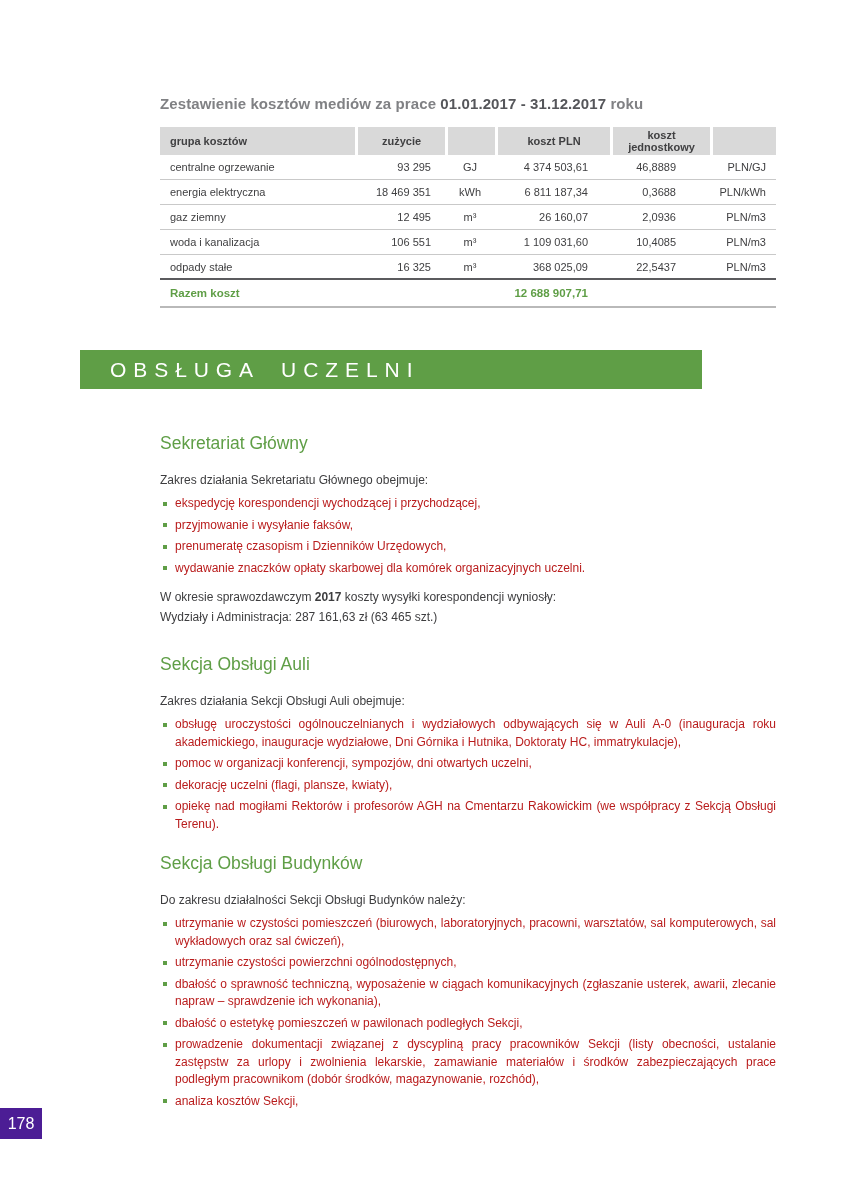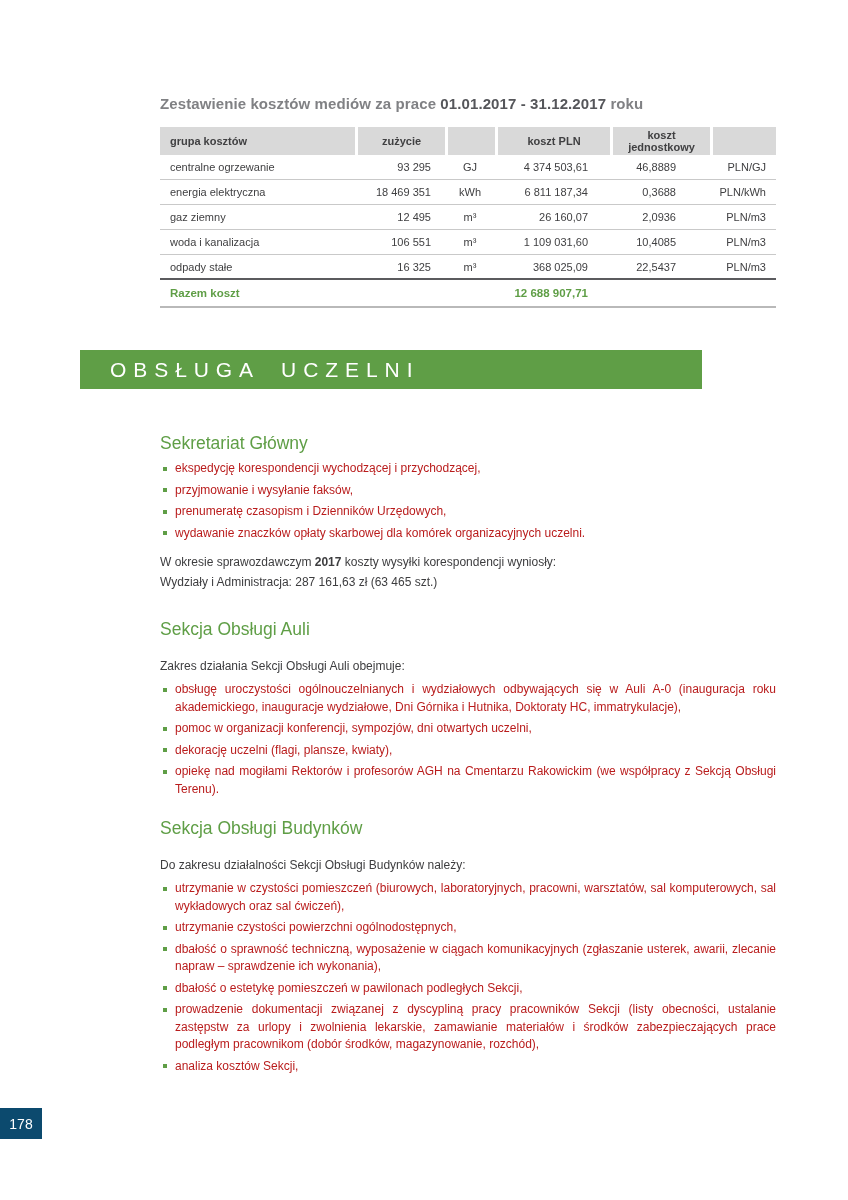--- a/index.html
+++ b/index.html
@@ -52,22 +52,22 @@
     content:""; position:absolute; left:3px; top:6.5px; width:4px; height:4px; background:#5f9e46;
   }
   .note { margin-top:10px; font-size:12px; line-height:20px; color:#3d3d3f; }
   .note b { font-weight:bold; }
   .gap-auli { margin-top:27px; }
   .gap-budynki { margin-top:20px; }
 
   
   .page-number {
     position:absolute; left:0; top:1108px; width:42px; height:31px;
-    background:#0c4a6e; color:#ffffff; display:flex; align-items:center; justify-content:center;
-    font-size:14px;
+    background:#4c1d95; color:#ffffff; display:flex; align-items:center; justify-content:center;
+    font-size:16px;
   }
 </style>
 </head>
 <body>
 
 <div class="page">
 
   <div class="media-block">
     <div class="media-title"><span>Zestawienie kosztów mediów za prace </span><span class="dates">01.01.2017 - 31.12.2017</span><span> roku</span></div>
 
@@ -145,20 +145,21 @@
     </table>
   </div>
 
   <div class="banner">
     <span>OBSŁUGA UCZELNI</span>
   </div>
 
   <div class="sections">
 
     <div class="sec-heading">Sekretariat Główny</div>
+    <div class="sec-intro">Zakres działania Sekretariatu Głównego obejmuje:</div>
     <ul class="bullets">
       <li>ekspedycję korespondencji wychodzącej i przychodzącej,</li>
       <li>przyjmowanie i wysyłanie faksów,</li>
       <li>prenumeratę czasopism i Dzienników Urzędowych,</li>
       <li>wydawanie znaczków opłaty skarbowej dla komórek organizacyjnych uczelni.</li>
     </ul>
     <div class="note">
       <div><span>W okresie sprawozdawczym </span><b>2017</b><span> koszty wysyłki korespondencji wyniosły:</span></div>
       <div>Wydziały i Administracja: 287 161,63 zł (63 465 szt.)</div>
     </div>

